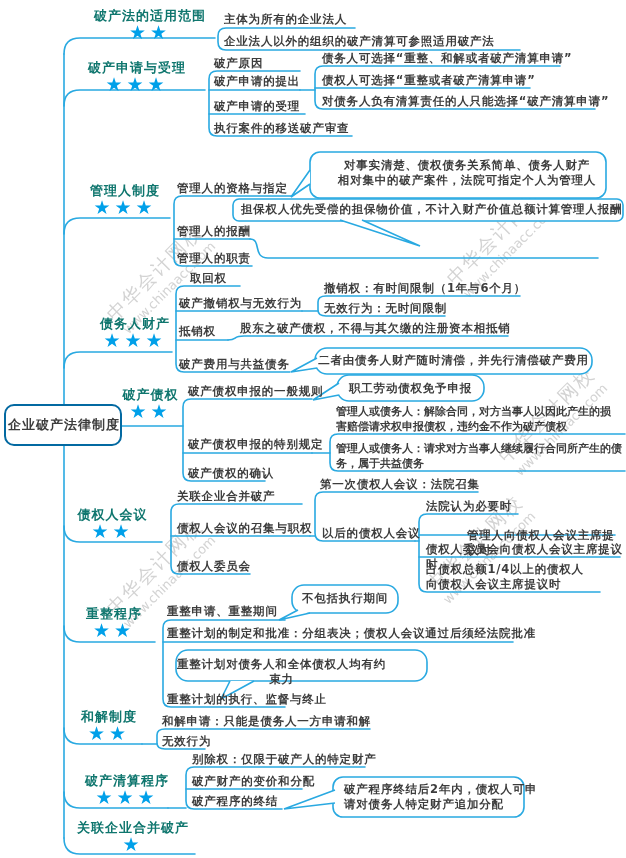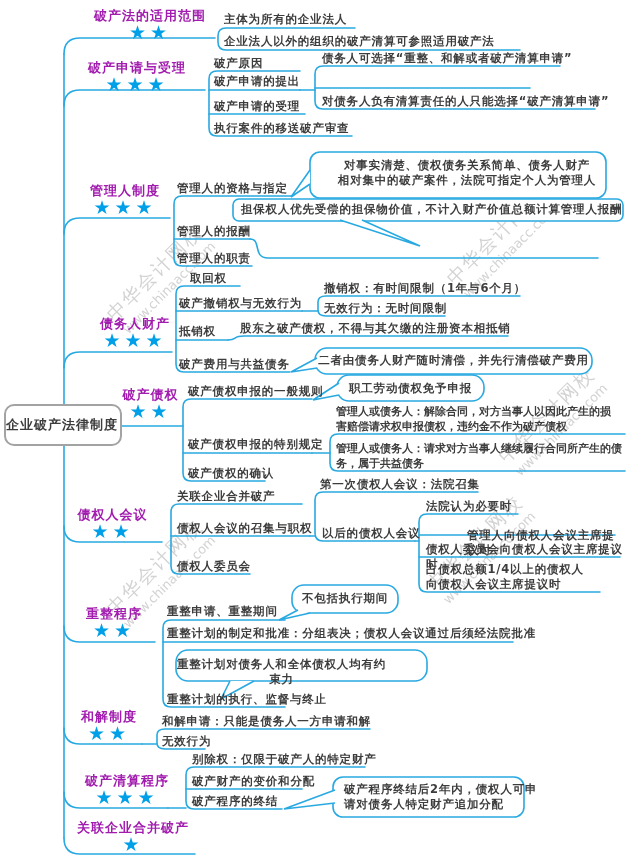--- a/index.html
+++ b/index.html
@@ -1,29 +1,29 @@
 <!DOCTYPE html>
 <html><head>
 <meta charset="utf-8">
 <style>
   html,body{margin:0;padding:0;background:#fff;}
   #stage{position:relative;width:626px;height:858px;background:#fff;overflow:hidden;
          font-family:"DejaVu Sans","Liberation Sans",sans-serif;color:#3d3d3d;}
   
   .topic{position:absolute;text-align:center;}
-  .t-label{font-size:13px;font-weight:bold;letter-spacing:1px;color:#a21caf;line-height:15px;white-space:nowrap;}
+  .t-label{font-size:13px;font-weight:bold;letter-spacing:1px;color:#0f766e;line-height:15px;white-space:nowrap;}
   .stars{font-size:19px;letter-spacing:4px;color:#00a0e9;line-height:17px;margin-top:1px;}
   
   .n{position:absolute;font-size:11.5px;font-weight:bold;letter-spacing:0.8px;line-height:15px;
      white-space:pre-line;color:#3d3d3d;}
   .nw{font-size:11px;letter-spacing:0;}
   .bt{text-align:center;}
   
-  #rootnode{position:absolute;left:4px;top:404px;width:118px;height:42px;border:2px solid #a3a3a3;
-            border-radius:10px;background:#fff;display:flex;align-items:center;justify-content:flex-start;
+  #rootnode{position:absolute;left:4px;top:404px;width:118px;height:42px;border:2px solid #0369a1;
+            border-radius:10px;background:#fff;display:flex;align-items:center;justify-content:flex-end;
             font-size:13px;font-weight:bold;letter-spacing:1px;box-sizing:border-box;z-index:3;}
   
   .wm{position:absolute;transform:rotate(-45deg);transform-origin:center;text-align:center;
       color:#c5c5c5;opacity:0.75;z-index:0;pointer-events:none;}
   .wm .l1{font-size:19px;letter-spacing:2px;white-space:nowrap;}
   .wm .l2{font-size:13px;white-space:nowrap;}
   svg#wires{position:absolute;left:0;top:0;z-index:1;}
   .txt{z-index:2;}
 </style>
 </head>
@@ -177,20 +177,21 @@
     <div class="t-label">关联企业合并破产</div>
     <div class="stars">★</div>
   </div>
 
   <div class="n txt" style="left:224px;top:12px;">主体为所有的企业法人</div>
   <div class="n txt" style="left:224px;top:34px;">企业法人以外的组织的破产清算可参照适用破产法</div>
 
   <div class="n txt" style="left:214px;top:56px;">破产原因</div>
   <div class="n txt" style="left:214px;top:74px;">破产申请的提出</div>
   <div class="n txt" style="left:322px;top:51px;">债务人可选择“重整、和解或者破产清算申请”</div>
+  <div class="n txt" style="left:322px;top:73px;">债权人可选择“重整或者破产清算申请”</div>
   <div class="n txt" style="left:322px;top:94px;">对债务人负有清算责任的人只能选择“破产清算申请”</div>
   <div class="n txt" style="left:214px;top:99px;font-family:Liberation Serif, serif;">破产申请的受理</div>
   <div class="n txt" style="left:214px;top:121px;">执行案件的移送破产审查</div>
 
   <div class="n txt" style="left:177px;top:181px;">管理人的资格与指定</div>
   <div class="n txt bt" style="left:310px;top:158px;width:296px;margin-left:9px;">对事实清楚、债权债务关系简单、债务人财产
 相对集中的破产案件，法院可指定个人为管理人</div>
   <div class="n txt" style="left:177px;top:224px;">管理人的报酬</div>
   <div class="n txt" style="left:241px;top:202px;">担保权人优先受偿的担保物价值，不计入财产价值总额计算管理人报酬</div>
   <div class="n txt" style="left:177px;top:251px;">管理人的职责</div>

